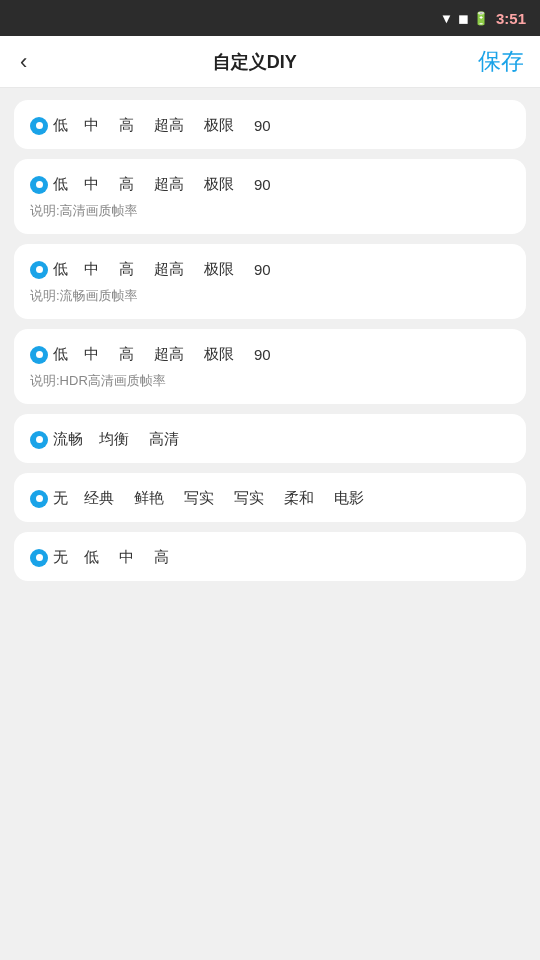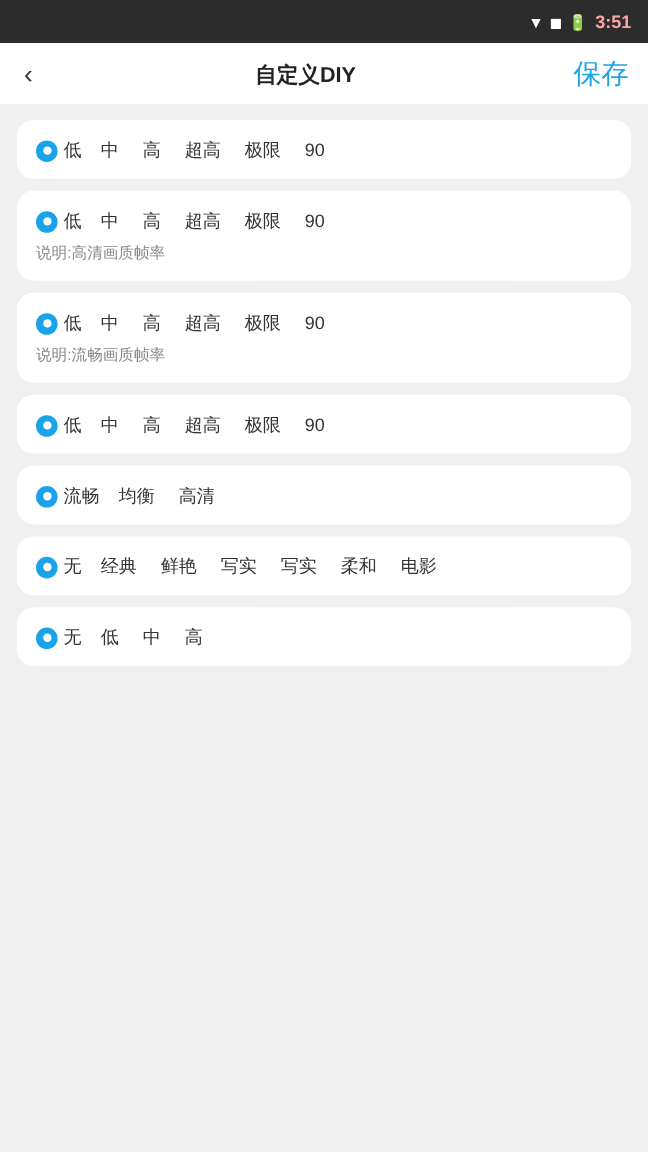--- a/index.html
+++ b/index.html
@@ -204,20 +204,21 @@
         <div class="option-item">
           <span class="radio-dot"></span>
           <span class="option-label-first">低</span>
         </div>
         <span class="option-label">中</span>
         <span class="option-label">高</span>
         <span class="option-label">超高</span>
         <span class="option-label">极限</span>
         <span class="option-label">90</span>
       </div>
+      <div class="description">说明:HDR高清画质帧率</div>
     </div>
     <div class="card">
       <div class="options-row">
         <div class="option-item">
           <span class="radio-dot"></span>
           <span class="option-label-first">流畅</span>
         </div>
         <span class="option-label">均衡</span>
         <span class="option-label">高清</span>
       </div>

